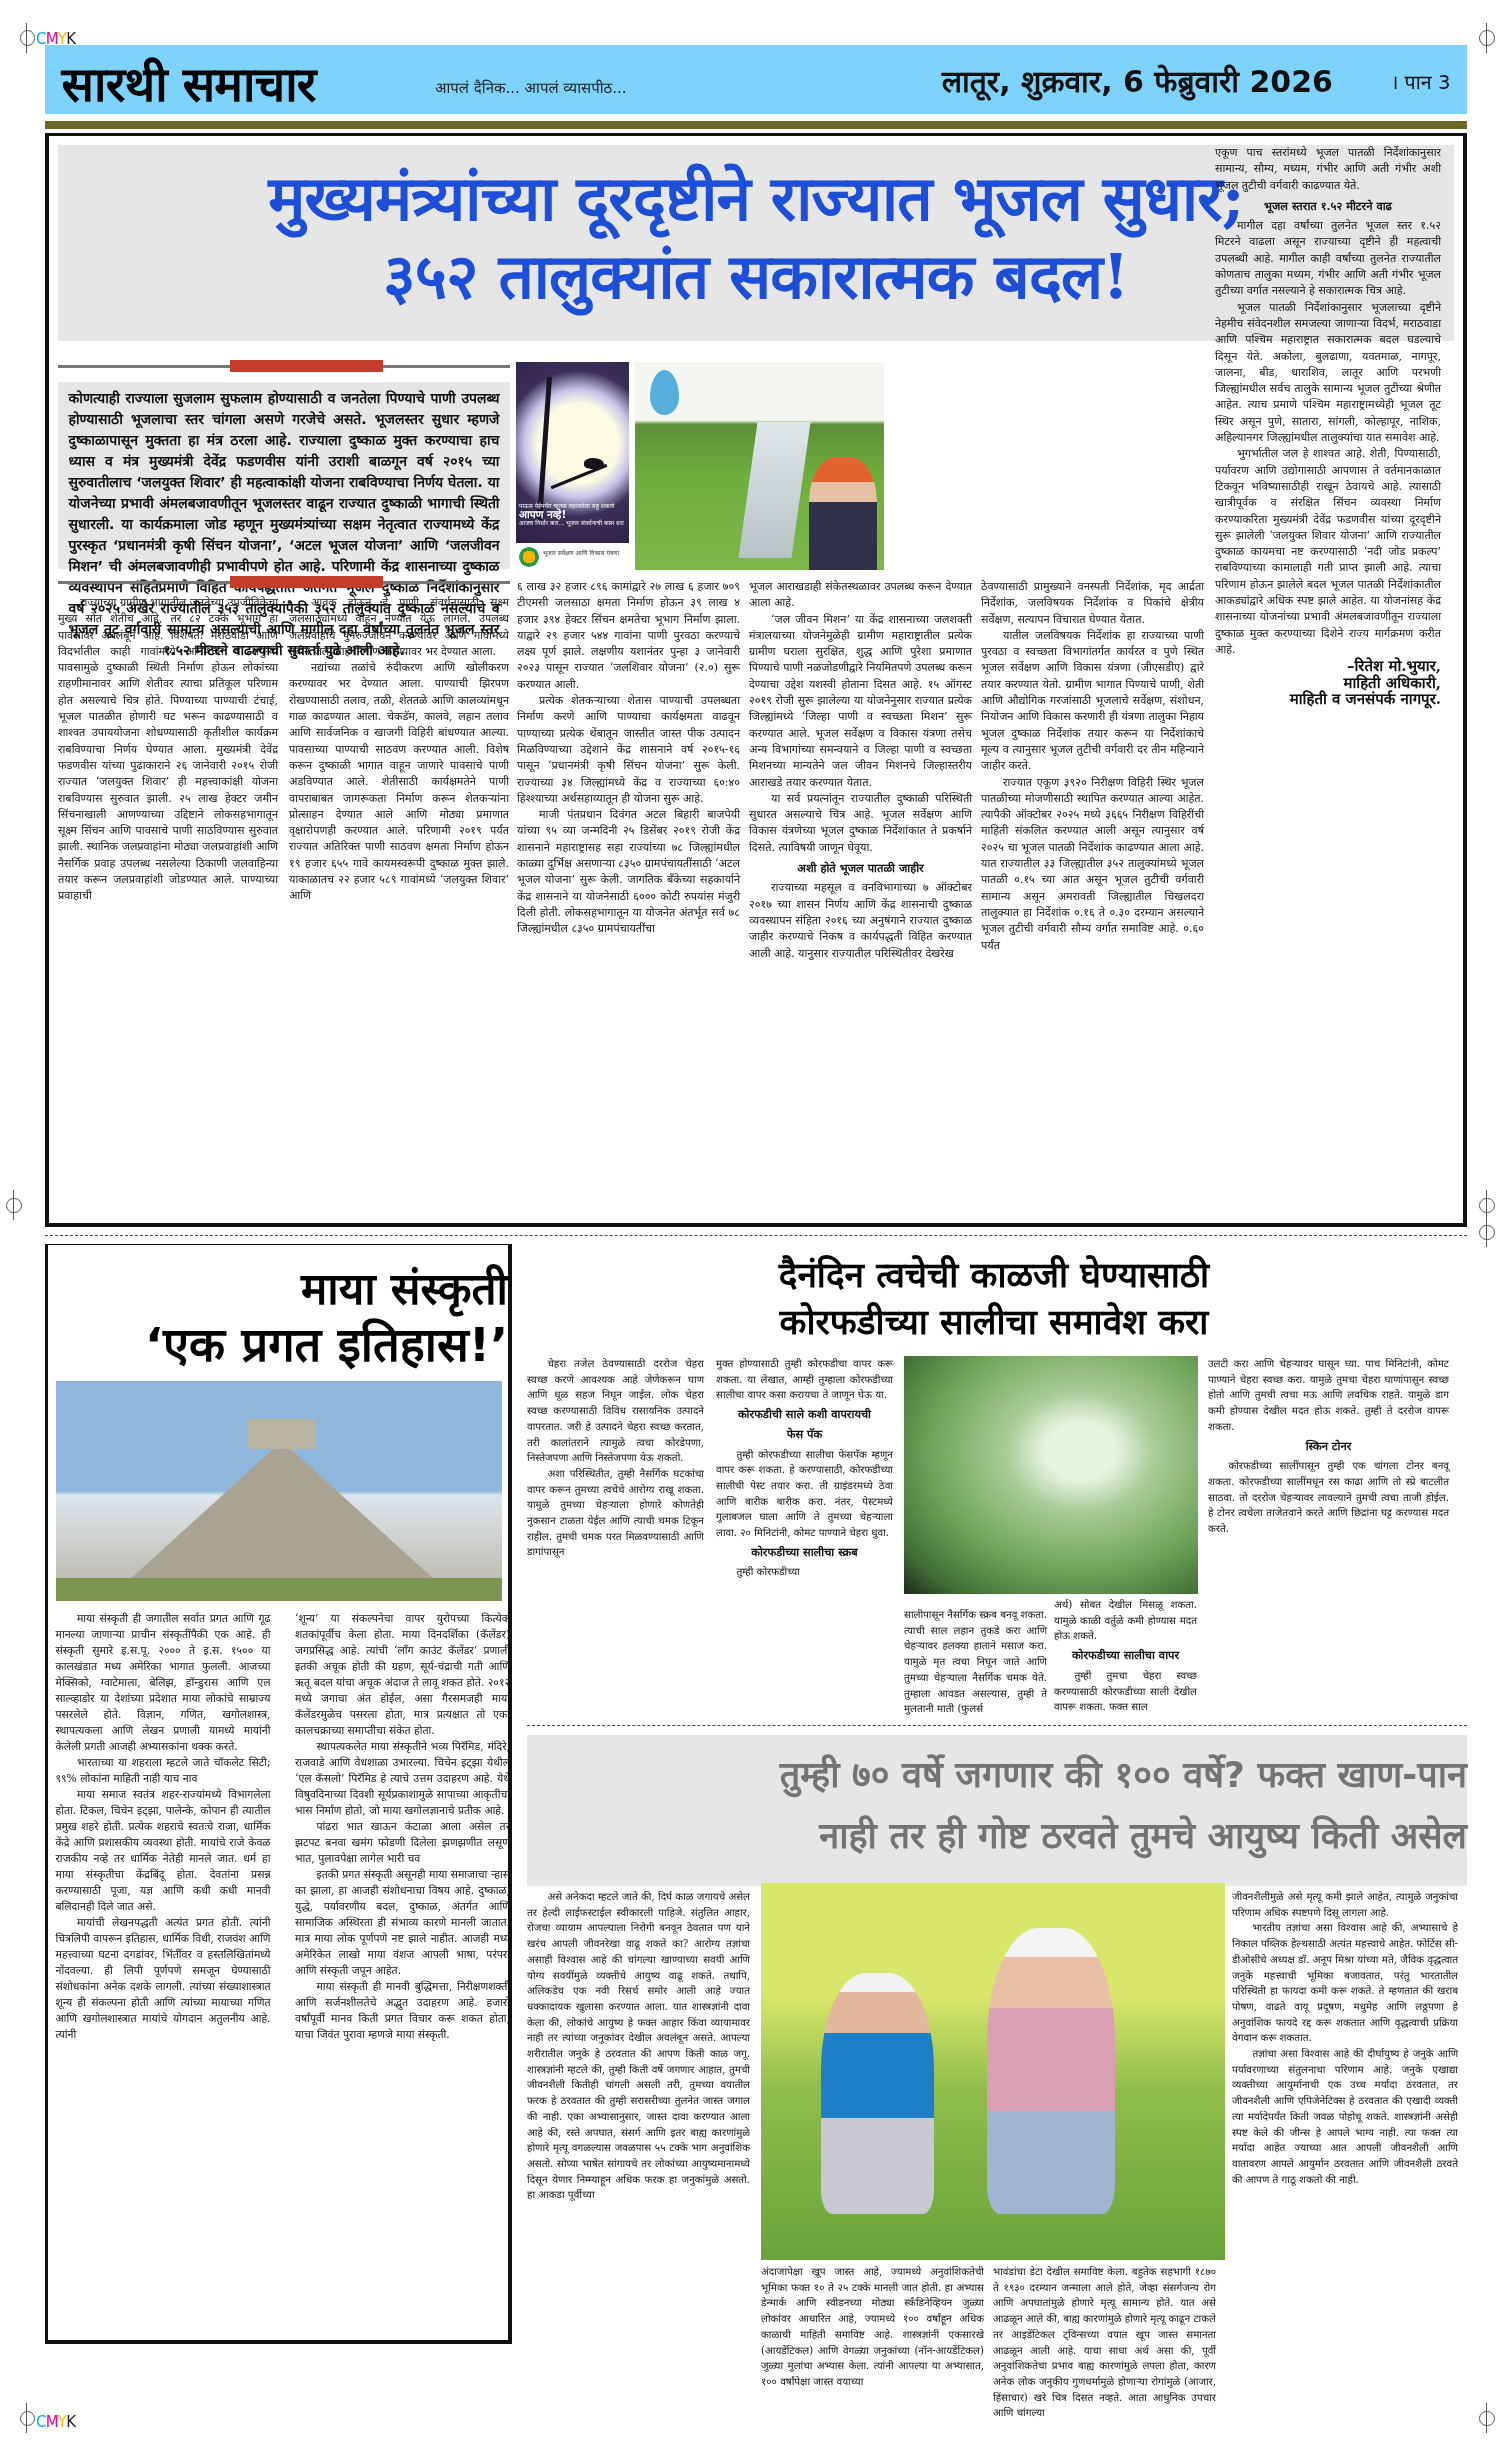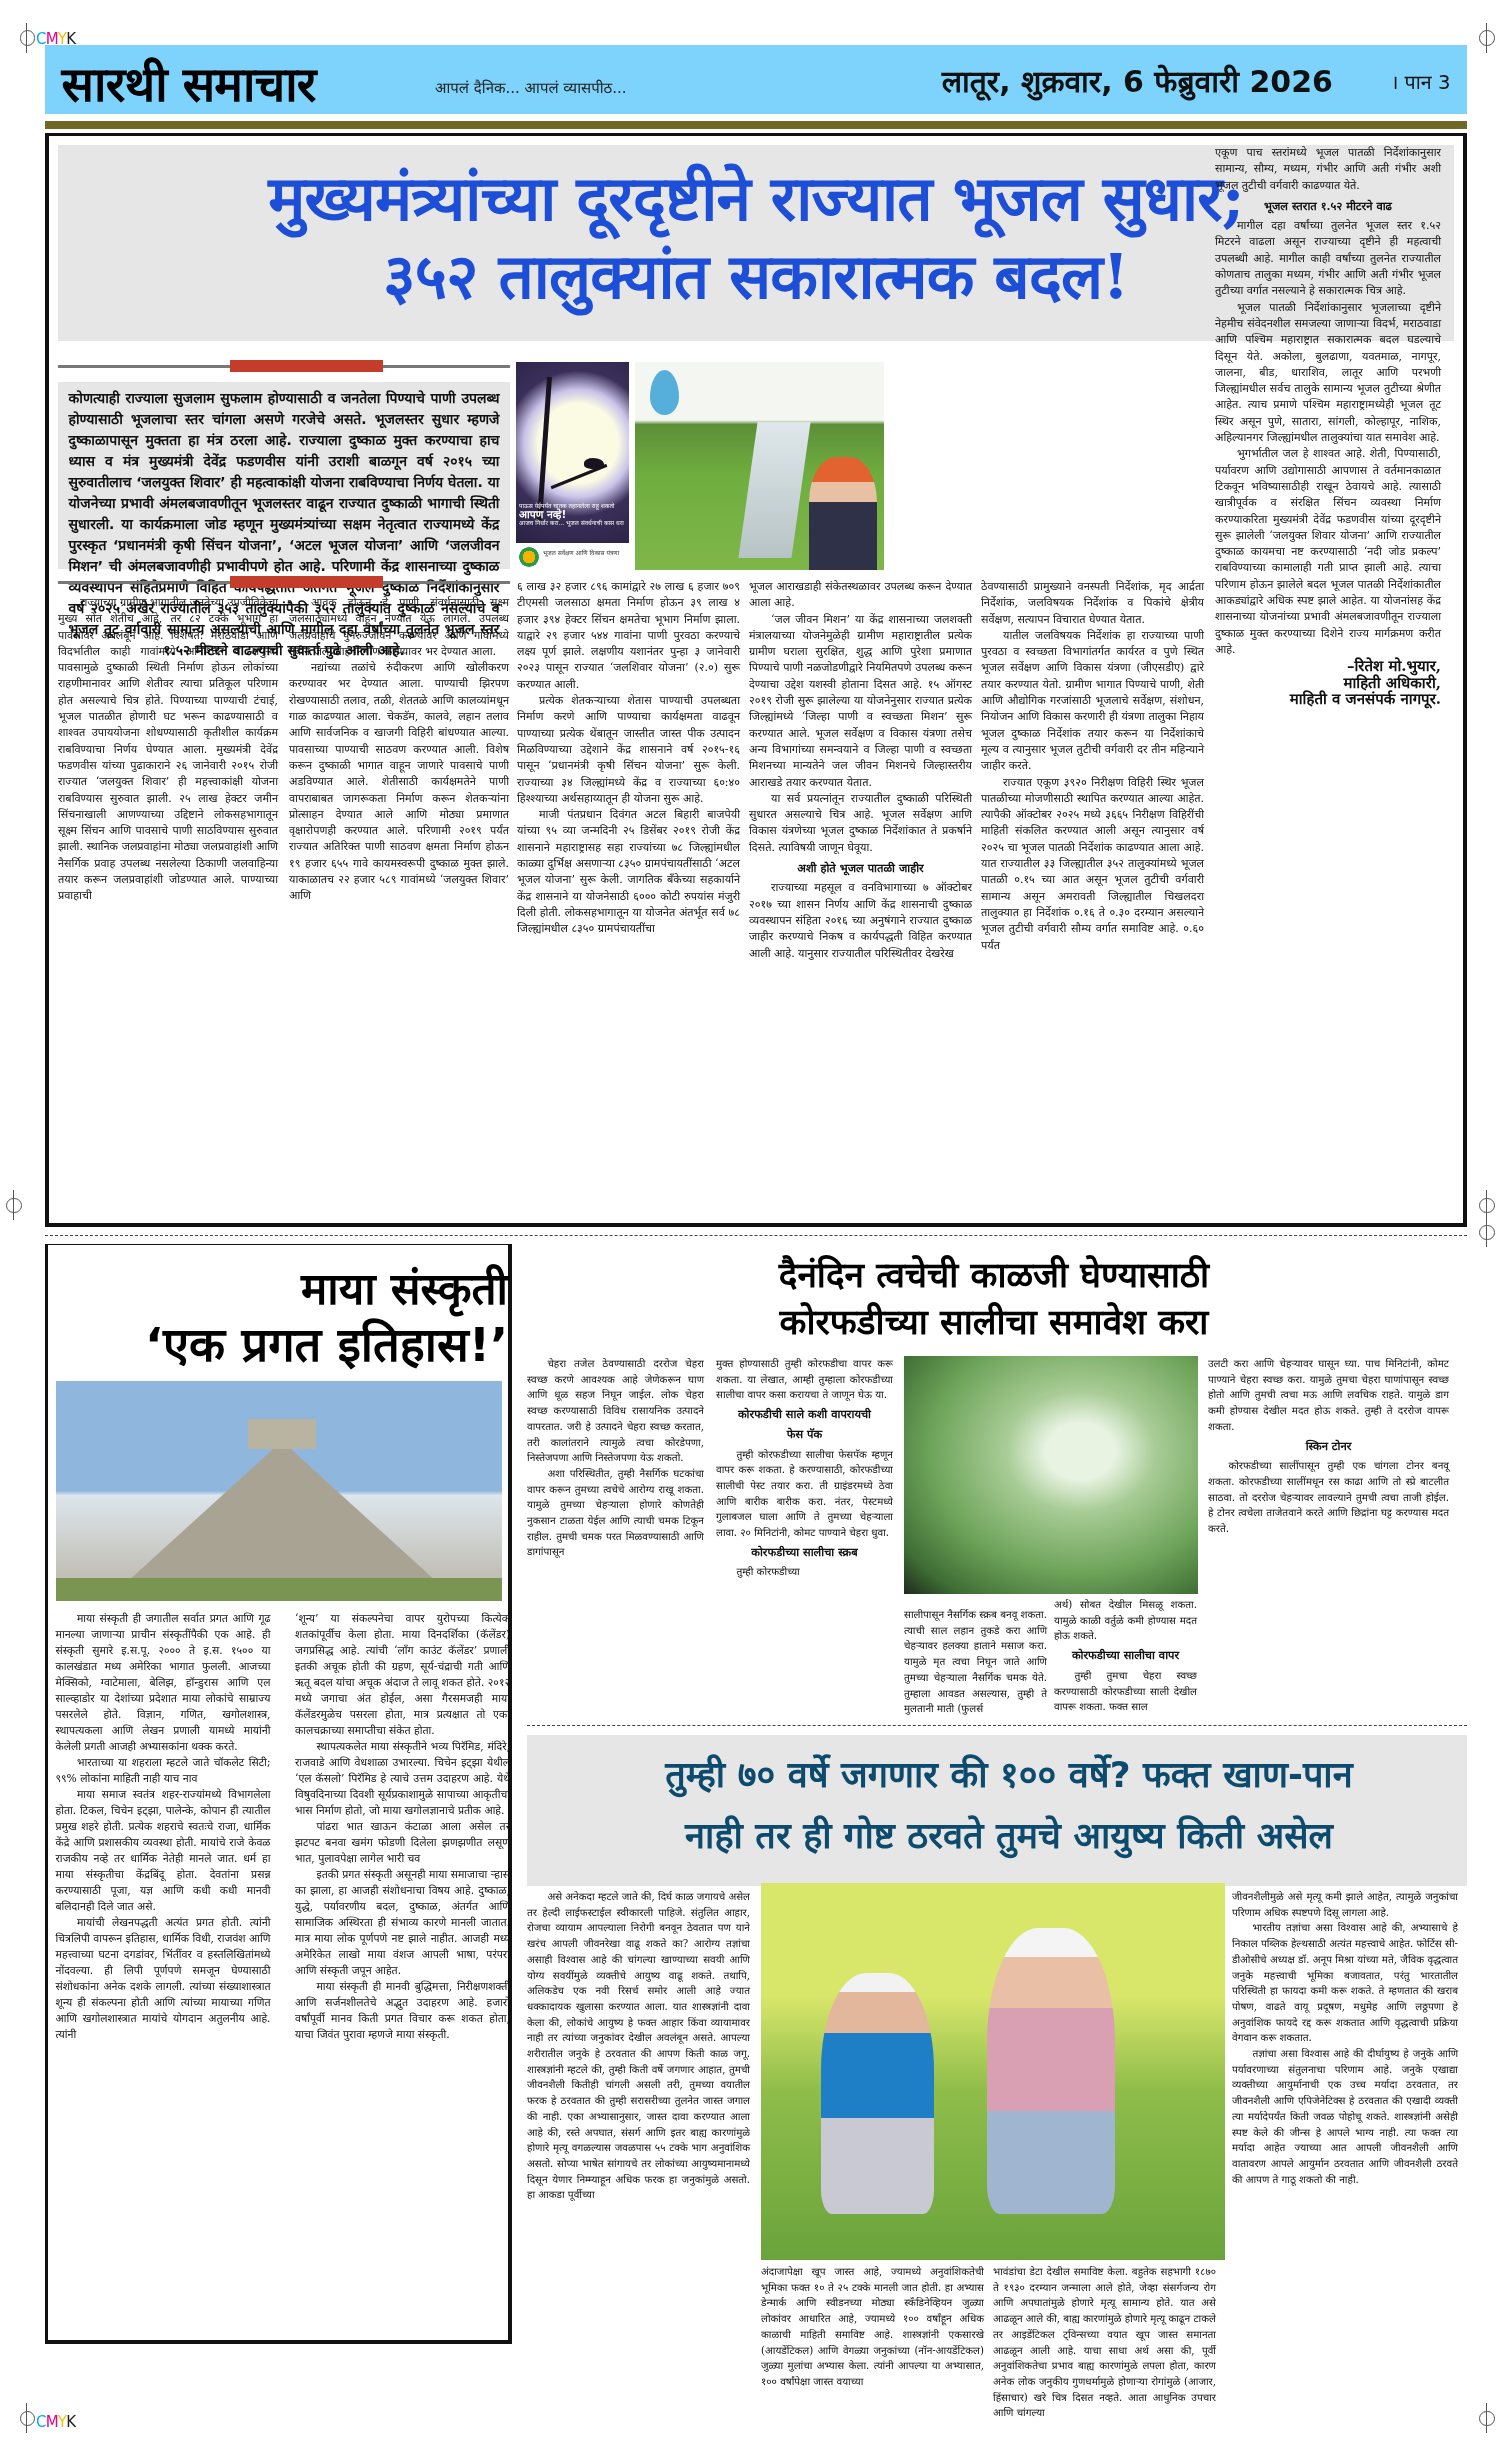--- a/index.html
+++ b/index.html
@@ -64,21 +64,21 @@
   .pyramid .grass { position: absolute; left: 0; right: 0; bottom: 0; height: 22.6px; background: #7a9452; }
 
   
   .aloe-title { position: absolute; left: 527px; right: 45px; text-align: center; font-family: "DejaVu Sans", sans-serif; font-weight: bold; color: #000; line-height: 1.1; }
   .aloe-title.t1 { top: 1256px; font-size: 35px; }
   .aloe-title.t2 { top: 1303px; font-size: 35px; }
   .aloe-img { position: absolute; left: 904px; top: 1356px; width: 294px; height: 238px; background: radial-gradient(ellipse at 60% 40%, #e8f3e2 0 14%, #a8cc96 30%, #6ea45a 60%, #3f6d34 85%, #1d2a1c 100%); }
 
   
   .long-band { position: absolute; left: 527px; top: 1735px; width: 940px; height: 151px; background: #e6e6e6; }
-  .long-title { position: absolute; left: 0; right: 0; text-align: center; font-family: "DejaVu Sans", sans-serif; font-weight: bold; font-size: 36px; color: #0c4a6e; line-height: 1.1; margin-left: 24px; }
+  .long-title { position: absolute; left: 0; right: 0; text-align: right; font-family: "DejaVu Sans", sans-serif; font-weight: bold; font-size: 36px; color: #737373; line-height: 1.1; margin-left: 24px; }
   .long-title.t1 { top: 19.6px; } .long-title.t2 { top: 81px; }
   .elderly-img { position: absolute; left: 761px; top: 1883px; width: 464px; height: 377px; background: linear-gradient(180deg, #d8e66a 0 30%, #8fbd4a 55%, #6aa33c 100%); overflow: hidden; }
   .elderly-img .man { position: absolute; left: 60px; top: 90px; width: 113px; height: 241px; background: linear-gradient(180deg, #f2f2f2 0 8%, #e3b79c 8% 25%, #1f7fc6 25% 60%, #c9c9d4 60%); border-radius: 40% 40% 10% 10%; }
   .elderly-img .woman { position: absolute; left: 226px; top: 45px; width: 128px; height: 286px; background: linear-gradient(180deg, #f4f4f4 0 10%, #e9c0a6 10% 28%, #d9a0b4 28% 64%, #9fb5d0 64%); border-radius: 40% 40% 10% 10%; }
 </style>
 </head>
 <body>
 
 <div class="reg" style="left:16.6px;top:22.6px;"></div>
 <div class="cmyk" style="left:36px;top:30px;"><span class="c">C</span><span class="m">M</span><span class="y">Y</span><span class="k">K</span></div>

